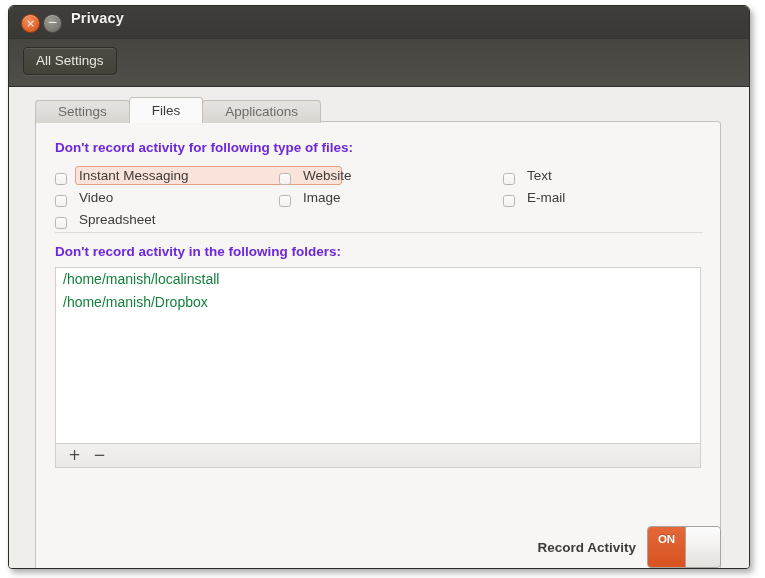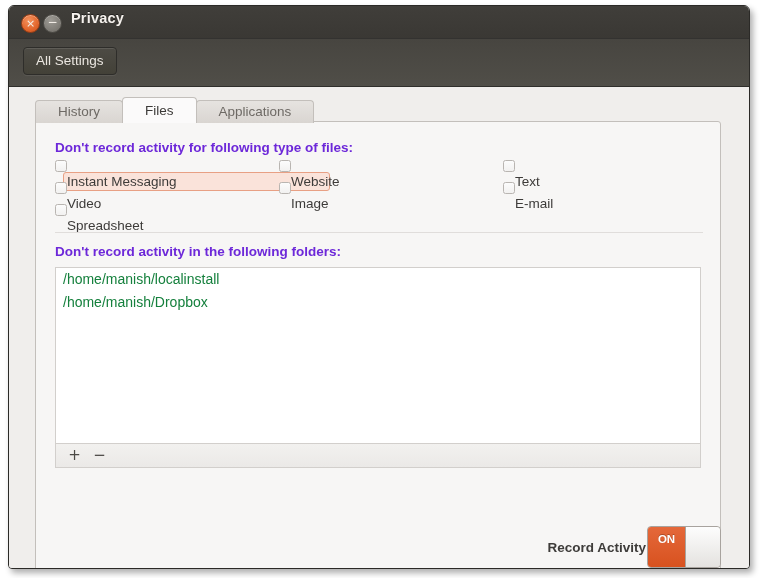--- a/index.html
+++ b/index.html
@@ -161,23 +161,22 @@
   }
   .check-grid {
     margin-top: 9px;
     display: grid;
     grid-template-columns: 224px 224px 200px;
     grid-auto-rows: 22px;
     align-items: center;
   }
   .check-item {
     display: flex;
-    align-items: flex-start;
-    cursor: pointer;
-    flex-direction: column;
+    align-items: flex-end;
+    cursor: pointer;
   }
   .cbox {
     width: 12px; height: 12px;
     border: 1px solid #b9b5b1;
     border-radius: 2.5px;
     background: linear-gradient(to bottom, #fcfcfc 0%, #f2f1f0 100%);
     box-sizing: border-box;
     flex: 0 0 auto;
   }
   .clabel {
@@ -262,21 +261,21 @@
   .record-row {
     position: absolute;
     right: 28px; top: 13px;
     display: flex;
     align-items: center;
   }
   .record-label {
     font-size: 13.5px;
     font-weight: bold;
     color: #3e3c3a;
-    margin-right: 1px;
+    margin-right: 11px;
   }
   .switch {
     width: 74px;
     height: 42px;
     border: 1px solid #a8a39e;
     border-radius: 4px;
     display: flex;
     overflow: hidden;
     box-sizing: border-box;
     cursor: pointer;
@@ -315,21 +314,21 @@
       <div class="window-title">Privacy</div>
     </div>
 
     <div class="toolbar">
       <div class="allsettings-btn">All Settings</div>
     </div>
 
     <div class="win-body">
 
       <div class="tabstrip">
-        <div class="tab">History</div>
+        <div class="tab">Settings</div>
         <div class="tab selected">Files</div>
         <div class="tab">Applications</div>
       </div>
 
       <div class="panel">
 
         <div class="checks-area">
           <div class="section-title">Don't record activity for following type of files:</div>
 
           <div class="check-grid">

